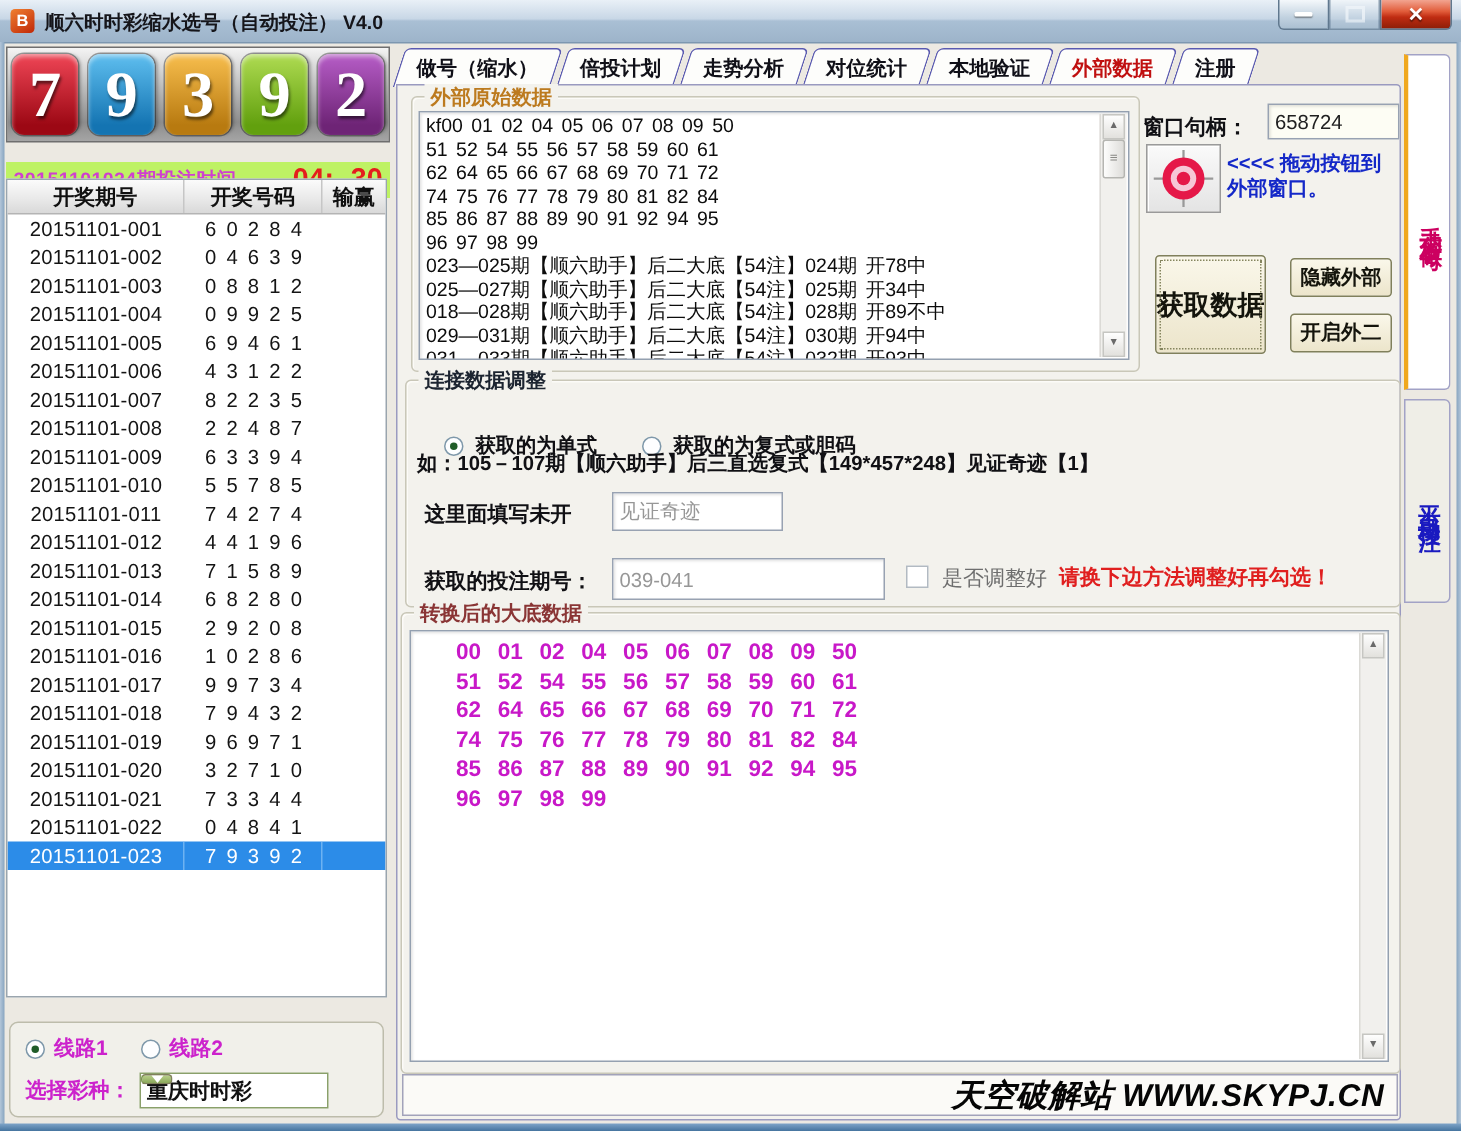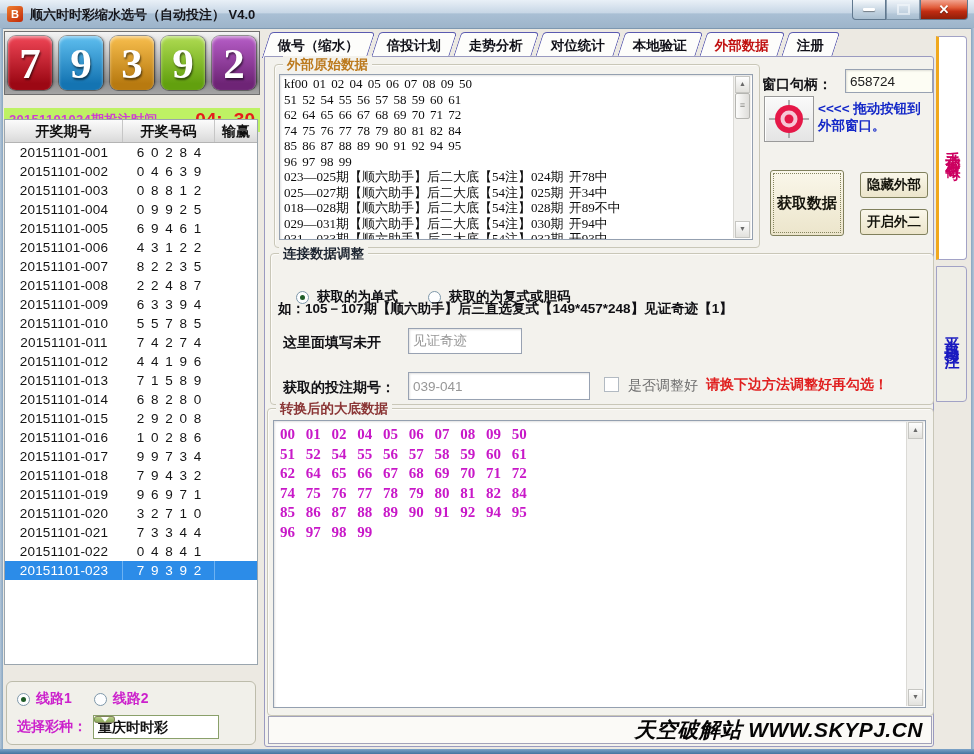--- a/index.html
+++ b/index.html
@@ -70,45 +70,45 @@
   .tab span{transform:skewX(18deg);font-size:13.5px;font-weight:bold;color:#101018;white-space:nowrap;}
   .tab.active span{color:#c01010;}
   .tabpanel{position:absolute;left:264px;top:56px;width:670px;height:691px;background:#f3f2ed;
     border:1px solid #9a9ac0;border-radius:0 3px 3px 3px;box-sizing:border-box;}
   
   .gbox{position:absolute;border:1px solid #c9c7b8;border-radius:4px;box-shadow:inset 1px 1px 0 #fcfbf8;}
   .gbox .legend{position:absolute;top:-9px;left:8px;background:#f3f2ed;padding:0 4px;font-size:13.5px;font-weight:bold;}
   .lg-orange{color:#bc7a1e;} .lg-dark{color:#1c2430;text-align:right;} .lg-maroon{color:#8a3535;}
   .ta{position:absolute;background:#fff;border:1px solid #94a0b0;box-shadow:inset 1px 1px 2px rgba(0,0,0,.12);
     box-sizing:border-box;overflow:hidden;}
-  .ta .tline{font-family:Liberation Serif, serif;white-space:nowrap;}
+  .ta .tline{font-family:Liberation Sans, sans-serif;white-space:nowrap;}
   .raw-lines{padding:1px 4px;}
   .raw-lines .tline{font-size:13px;line-height:15.5px;color:#0c0c0c;word-spacing:2px;}
   .conv-lines{padding:4px 6px;}
-  .conv-lines .tline{font-size:15px;line-height:19.5px;color:#c818c8;font-weight:bold;word-spacing:7px;}
+  .conv-lines .tline{font-size:15px;line-height:19.5px;color:#c818c8;font-weight:bold;word-spacing:7px;margin-left:24px;}
   
   .sb{position:absolute;top:1px;right:1px;bottom:1px;width:17px;background:#f1f0ed;border-left:1px solid #dbdad6;}
   .sb .ar{position:absolute;left:1px;right:1px;height:15px;background:linear-gradient(180deg,#fefefe,#e2e1dd);
     border:1px solid #c6c6c2;color:#6a6a6a;font-size:7px;text-align:center;line-height:14px;}
   .sb .up{top:0;} .sb .dn{bottom:0;}
   .sb .thumb{position:absolute;left:1px;right:1px;top:17px;height:24px;border:1px solid #b5b5b1;border-radius:2px;
     background:linear-gradient(90deg,#fdfdfc,#deddda);color:#8a8a86;font-size:9px;text-align:center;line-height:22px;}
   
   .lbl{position:absolute;font-size:14px;font-weight:bold;color:#101014;white-space:nowrap;}
   .field{position:absolute;background:#fdfdf4;border:1px solid #98a2b2;box-shadow:inset 1px 1px 2px rgba(0,0,0,.12);
     box-sizing:border-box;font-size:13.5px;color:#202020;padding:0 4px;font-family:"Liberation Sans",sans-serif;}
   input.field{outline:none;}
   .grayval{color:#979797;}
   .target-btn{position:absolute;left:764px;top:96px;width:48px;height:44px;background:linear-gradient(180deg,#fafafa,#e4e4e4);
     border:1px solid #9a9a9a;box-shadow:inset 1px 1px 0 #fff;display:flex;align-items:center;justify-content:center;}
   .hint{position:absolute;left:818px;top:100px;width:118px;color:#1428c8;font-weight:bold;font-size:13.5px;line-height:17px;}
   .btn{position:absolute;box-sizing:border-box;border:1px solid #80805c;border-radius:3px;
     background:linear-gradient(180deg,#faf7ea,#ece5cb);font-size:13.5px;font-weight:bold;color:#14140c;
     display:flex;align-items:center;justify-content:center;cursor:default;}
-  .btn.big{outline:1px dotted #85855f;outline-offset:-4px;font-size:15px;}
+  .btn.big{outline:1px dotted #85855f;outline-offset:-4px;font-size:18px;}
   
   .radio-row{position:absolute;left:296px;top:288px;display:flex;align-items:center;gap:8px;}
   .radio-row .gap{width:14px;}
   .blab{font-size:13.5px;font-weight:bold;color:#101014;}
   .checkbox{position:absolute;left:604px;top:377px;width:15px;height:15px;background:#fff;border:1px solid #b2bac2;box-sizing:border-box;}
   .cb-label{position:absolute;left:628px;top:377px;font-size:14px;color:#6e6e6e;}
   .warn{position:absolute;left:706px;top:376px;font-size:14px;font-weight:bold;color:#e01f1f;}
   
   .wm-bar{position:absolute;left:268px;top:716px;width:664px;height:28px;background:#fbfaf7;
     border:1px solid #a2a2ba;box-sizing:border-box;display:flex;align-items:center;justify-content:flex-end;padding-right:8px;text-align:right;}

